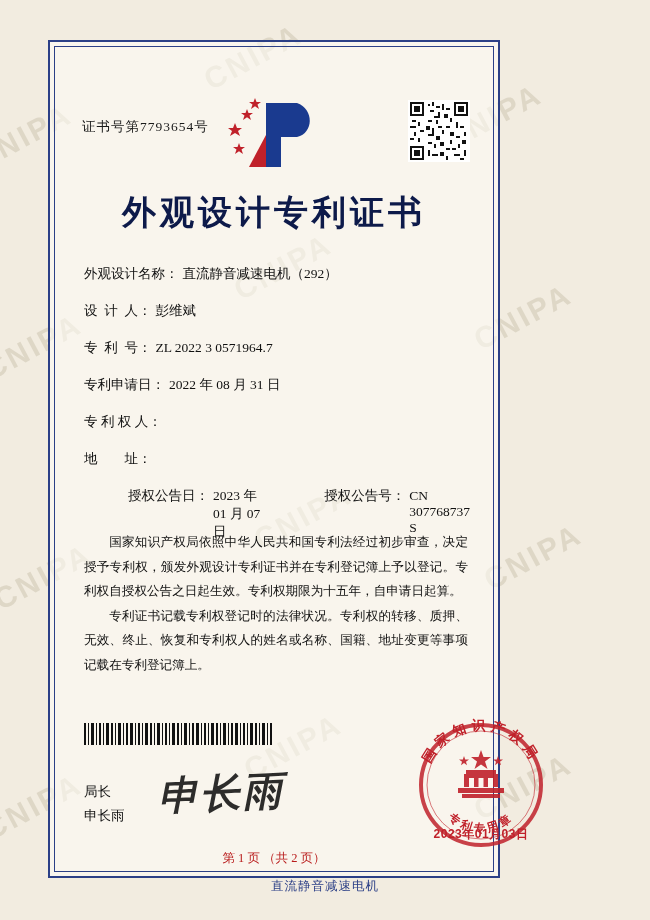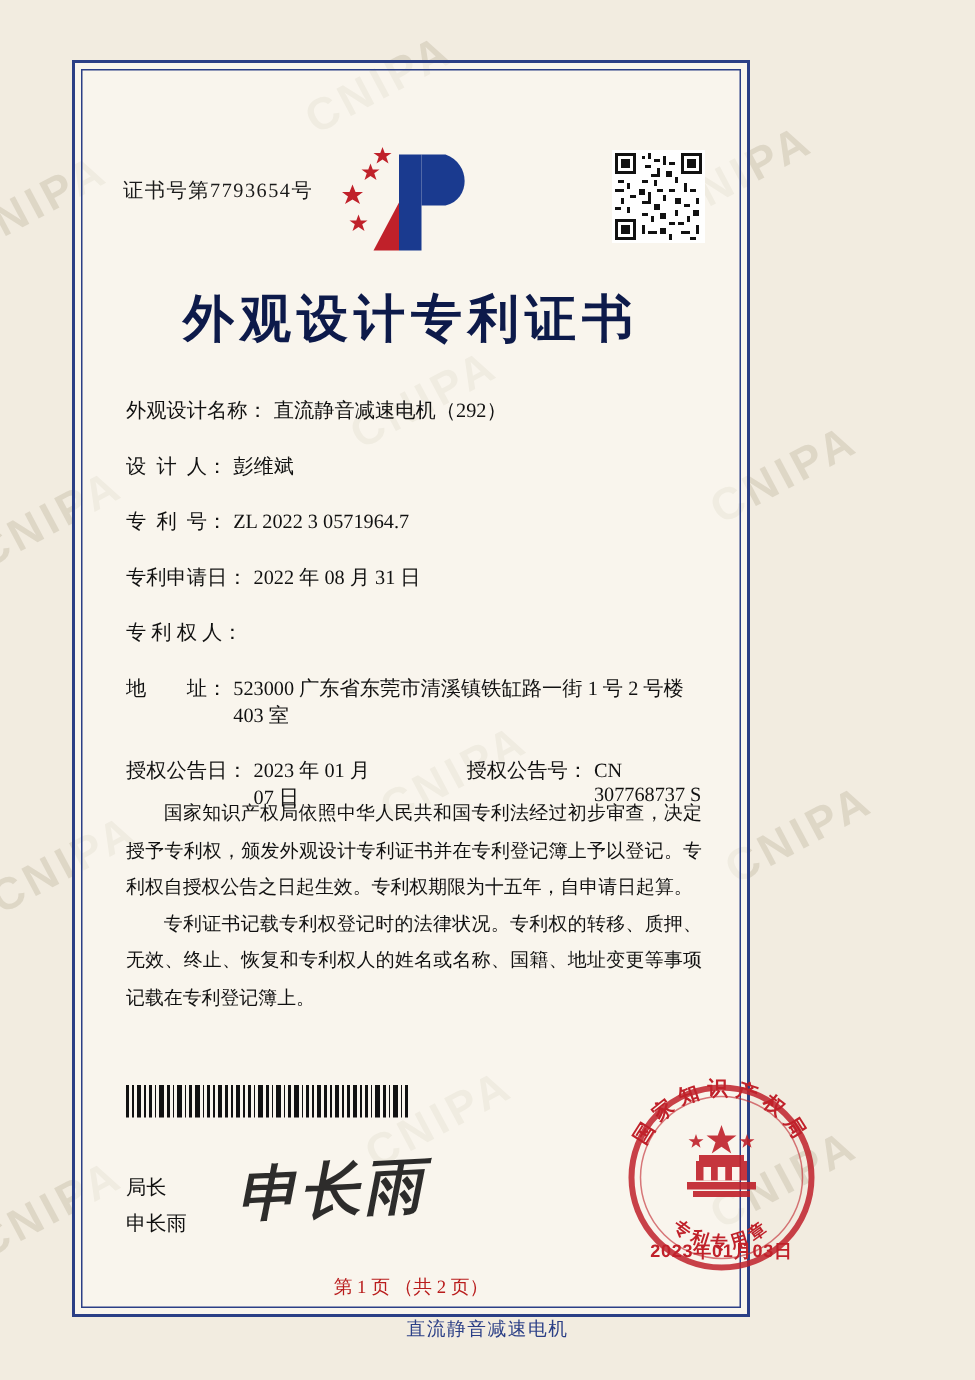--- a/index.html
+++ b/index.html
@@ -46,21 +46,21 @@
   .qr{position:absolute;right:30px;top:60px;width:62px;height:62px;}
   .title{
     position:absolute;left:0;right:0;top:150px;text-align:center;
     font-size:34px;font-weight:700;color:#0d1a4a;letter-spacing:4px;
     font-family:Liberation Serif, serif;
   }
   .fields{position:absolute;left:36px;right:30px;top:225px;}
   .row{display:flex;align-items:baseline;margin-bottom:19px;font-size:13.5px;color:#111;}
   .lbl{white-space:pre;}
   .val{margin-left:4px;}
-  .row-two{display:flex;align-items:baseline;margin-bottom:6px;font-size:13.5px;color:#111;}
+  .row-two{display:flex;align-items:baseline;margin-bottom:6px;font-size:13.5px;color:#111;margin-left:44px;}
   .row-two .second{margin-left:54px;}
 
   .para{
     position:absolute;left:36px;right:32px;top:490px;
     font-size:12.6px;line-height:1.95;color:#111;text-align:justify;
   }
   .para p{margin:0;text-indent:2em;}
 
   .barcode{position:absolute;left:36px;top:683px;width:190px;height:22px;}
   .sign-block{position:absolute;left:36px;top:740px;font-size:13.5px;line-height:1.75;color:#111;}
@@ -212,21 +212,20 @@
       </div>
       <div class="row">
         <span class="lbl">专利申请日：</span>
         <span class="val">2022 年 08 月 31 日</span>
       </div>
       <div class="row">
         <span class="lbl">专 利 权 人：</span>
       </div>
       <div class="row">
         <span class="lbl">地        址：</span>
-        <span class="val">523000 广东省东莞市清溪镇铁缸路一街 1 号 2 号楼 403 室</span>
       </div>
       <div class="row-two">
         <span class="lbl">授权公告日：</span>
         <span class="val">2023 年 01 月 07 日</span>
         <span class="lbl second">授权公告号：</span>
         <span class="val">CN 307768737 S</span>
       </div>
     </div>
 
     <div class="para">

